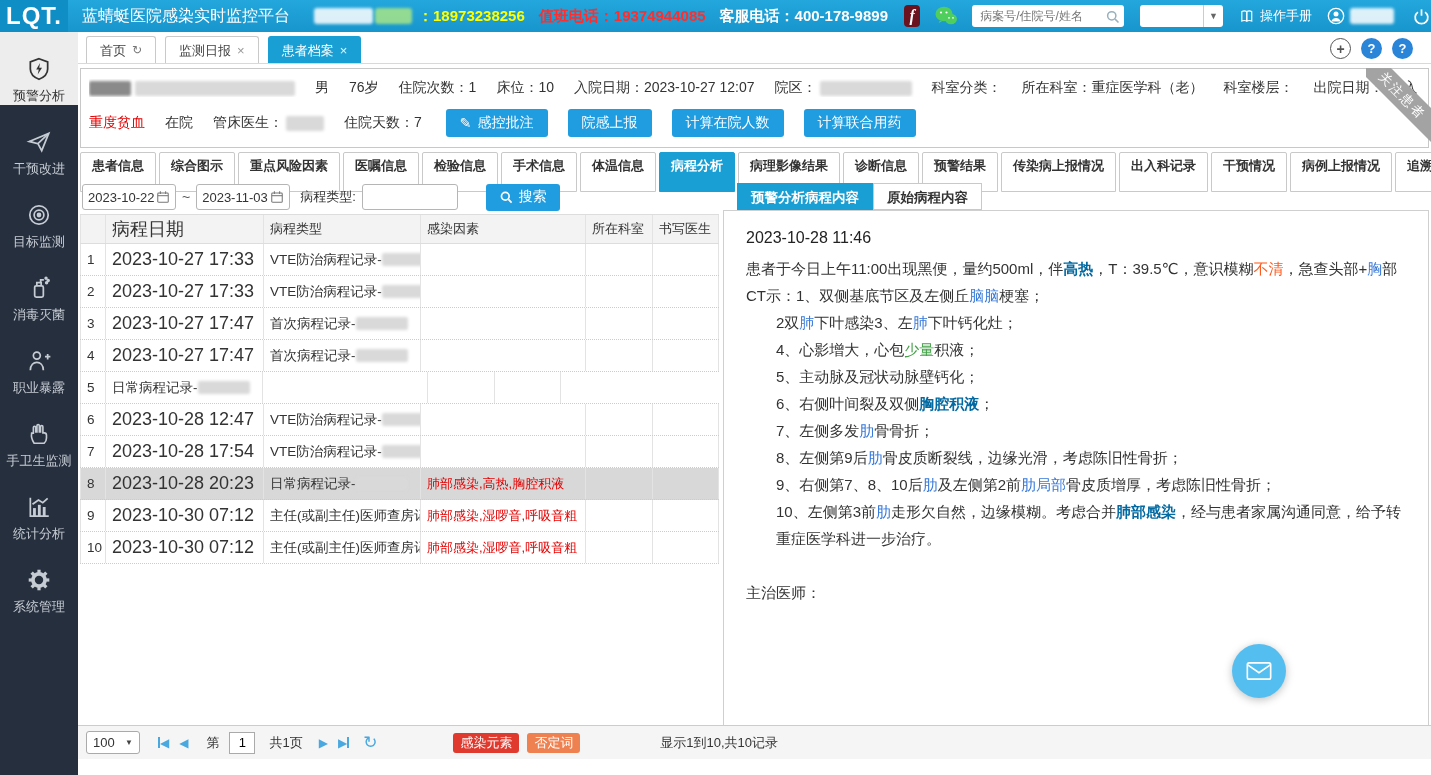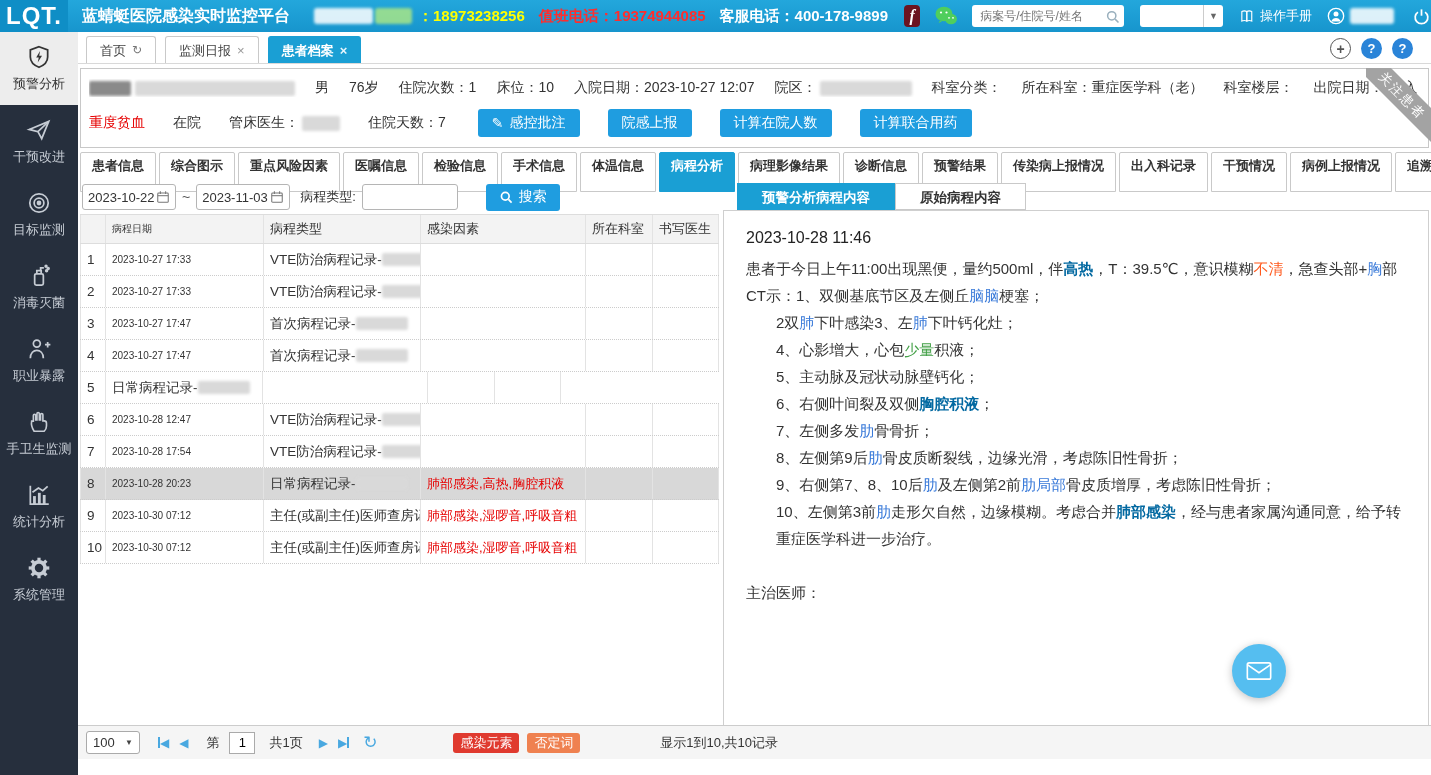--- a/index.html
+++ b/index.html
@@ -4,21 +4,21 @@
 <style>
   * { box-sizing: border-box; margin: 0; padding: 0; }
   html,body { width:1431px; height:775px; overflow:hidden; background:#fff;
     font-family:"Liberation Sans","DejaVu Sans",sans-serif; font-size:14px; color:#333; }
 
   
   .header { position:absolute; top:0; left:0; width:1431px; height:32px;
     background:linear-gradient(#23a7dc,#1795cd); display:flex; align-items:center; color:#fff; }
   .logo-block { width:92px; height:32px; background:#0f8ec6; display:flex; align-items:center; justify-content:center;
     font-weight:bold; font-size:24px; letter-spacing:1px; }
-  .app-title { font-size:16px; font-weight:bold; margin-left:14px; white-space:nowrap; }
+  .app-title { font-size:16px; font-weight:normal; margin-left:14px; white-space:nowrap; }
   .hblur { display:inline-block; height:16px; border-radius:3px; filter:blur(1.5px); }
   .hblur.white { background:rgba(255,255,255,.85); }
   .hblur.green { background:rgba(160,225,140,.9); }
   .phone-yellow { color:#ffff00; font-weight:bold; font-size:15px; margin-left:6px; white-space:nowrap; }
   .phone-red { color:#ff2d2d; font-weight:bold; font-size:15px; margin-left:14px; white-space:nowrap; }
   .phone-white { font-weight:bold; font-size:15px; margin-left:14px; white-space:nowrap; }
   .flash-ic { width:22px; height:22px; background:#6b1420; border-radius:4px; margin-left:16px;
     display:flex; align-items:center; justify-content:center; font:italic bold 16px "Liberation Serif",serif; color:#fff; }
   .wx-ic { margin-left:14px; display:flex; }
   .hsearch { margin-left:14px; width:152px; height:22px; background:#fff; border-radius:3px;
@@ -26,45 +26,45 @@
   .hsearch input { border:none; outline:none; flex:1; font-size:12px; color:#333; min-width:0; background:transparent; }
   .hselect { margin-left:16px; width:112px; height:22px; background:#fff; border-radius:3px;
     display:flex; align-items:center; justify-content:flex-end; color:#666; }
   .hselect .caret { width:20px; height:22px; border-left:1px solid #ccc; display:flex; align-items:center; justify-content:center; font-size:9px; }
   .manual { margin-left:16px; display:flex; align-items:center; gap:4px; font-size:13px; white-space:nowrap; }
   .huser { margin-left:14px; display:flex; align-items:center; gap:4px; }
   .power { margin-left:18px; display:flex; }
 
   
   .sidebar { position:absolute; top:32px; left:0; width:78px; height:743px; background:#262f3d; }
-  .side-item { height:73px; display:flex; flex-direction:column; align-items:center; justify-content:center;
+  .side-item { height:73px; display:flex; flex-direction:column; align-items:center; justify-content:flex-end;
     color:#c6ccd4; cursor:pointer; gap:5px; }
   .side-item svg { width:26px; height:26px; }
   .side-item .side-label { font-size:13px; white-space:nowrap; }
   .side-item.active { background:#ededed; color:#333; }
 
   
   .tabbar { position:absolute; top:32px; left:78px; width:1353px; height:32px; background:#fff;
     border-bottom:1px solid #d9d9d9; display:flex; align-items:flex-end; padding-left:8px; }
   .ttab { height:27px; line-height:25px; border:1px solid #c9c9c9; border-bottom:none; border-radius:3px 3px 0 0;
     padding:0 13px; margin-right:9px; font-size:13px; color:#444; display:flex; align-items:center; gap:6px; cursor:pointer; background:#fff; }
   .ttab .tclose { color:#999; font-size:13px; }
   .ttab .trefresh { color:#777; font-size:12px; }
-  .ttab.active { background:#1a9fd4; border-color:#1a9fd4; color:#fff; font-weight:bold; }
+  .ttab.active { background:#1a9fd4; border-color:#1a9fd4; color:#fff; font-weight:normal; }
   .ttab.active .tclose { color:#e8f6fd; }
   .tabbar-icons { position:absolute; right:18px; top:6px; display:flex; gap:10px; align-items:center; }
   .circle-ic { width:21px; height:21px; border-radius:50%; display:flex; align-items:center; justify-content:center;
     font-size:14px; font-weight:bold; cursor:pointer; }
   .plus-ic { border:1.5px solid #555; color:#555; background:#fff; }
   .help-ic { background:#2a84d8; color:#fff; font-size:13px; }
 
   
   .ppanel { position:absolute; top:68px; left:80px; width:1349px; height:80px; border:1px solid #c8c8c8; background:#fff; }
   .prow1 { position:absolute; top:10px; left:8px; right:10px; display:flex; align-items:center; gap:20px; white-space:nowrap; font-size:14px; color:#333; overflow:hidden; }
-  .prow2 { position:absolute; top:40px; left:8px; display:flex; align-items:center; gap:28px; white-space:nowrap; font-size:14px; }
+  .prow2 { position:absolute; top:40px; left:8px; display:flex; align-items:center; gap:20px; white-space:nowrap; font-size:14px; }
   .blur { display:inline-block; height:15px; background:#d9d9d9; border-radius:2px; filter:blur(1.5px); vertical-align:middle; }
   .blur.dark { background:#8a8a8a; }
   .tag-red { color:#e60000; }
   .pbtn { height:28px; background:#1f9de0; color:#fff; border:none; border-radius:3px; padding:0 14px;
     font-size:14px; cursor:pointer; display:flex; align-items:center; gap:6px; font-family:inherit; }
   .ribbon-wrap { position:absolute; top:68px; left:1366px; width:65px; height:80px; overflow:hidden; pointer-events:none; }
   .ribbon { position:absolute; top:16px; left:-24px; width:120px; transform:rotate(45deg);
     background:#a3a3a3; color:#fff; text-align:center; font-size:13px; padding:3px 0; letter-spacing:2px; }
 
   
@@ -85,31 +85,31 @@
 
   
   .table { position:absolute; top:214px; left:80px; width:639px; }
   .thead, .trow { display:flex; }
   .thead { background:#f3f3f3; border-top:1px solid #ddd; border-bottom:1px solid #ddd; height:30px; }
   .thead .cell { font-size:13px; color:#333; display:flex; align-items:center; }
   .trow { height:32px; border-bottom:1px dotted #ccc; cursor:pointer; }
   .trow.sel { background:#d8d8d8; }
   .cell { padding:0 6px; border-right:1px solid #e3e3e3; overflow:hidden; white-space:nowrap; display:flex; align-items:center; font-size:13.5px; }
   .cell.c0 { width:26px; border-left:1px solid #e3e3e3; justify-content:flex-start; }
-  .cell.c1 { width:158px; font-size:10px; }
+  .cell.c1 { width:158px; font-size:18px; }
   .cell.c2 { width:157px; }
   .cell.c3 { width:165px; }
   .cell.c4 { width:67px; }
   .cell.c5 { width:66px; }
   .cell .red { color:#e60000; font-size:13px; }
   .cell .blur { width:52px; height:13px; flex:none; }
 
   
   .rtabs { position:absolute; top:183px; left:737px; display:flex; }
-  .rtab { height:27px; line-height:27px; padding:0 24px; font-size:13.5px; font-weight:bold; border:1px solid #c9c9c9;
+  .rtab { height:27px; line-height:27px; padding:0 13px; font-size:13.5px; font-weight:bold; border:1px solid #c9c9c9;
     background:#fff; color:#333; cursor:pointer; }
   .rtab.active { background:#1a9fd4; border-color:#1a9fd4; color:#fff; }
   .rcontent { position:absolute; top:210px; left:723px; width:706px; height:530px; border:1px solid #cfcfcf;
     background:#fff; padding:18px 20px 10px 22px; overflow:hidden; }
   .rtitle { font-size:16px; color:#222; margin-bottom:8px; }
   .cpara { font-size:15px; line-height:27px; color:#333; }
   .cpara.ind { padding-left:30px; }
   .seg-r { color:#0369a1; font-weight:bold; }
   .seg-o { color:#ff5a1e; }
   .seg-b { color:#3879d9; }

